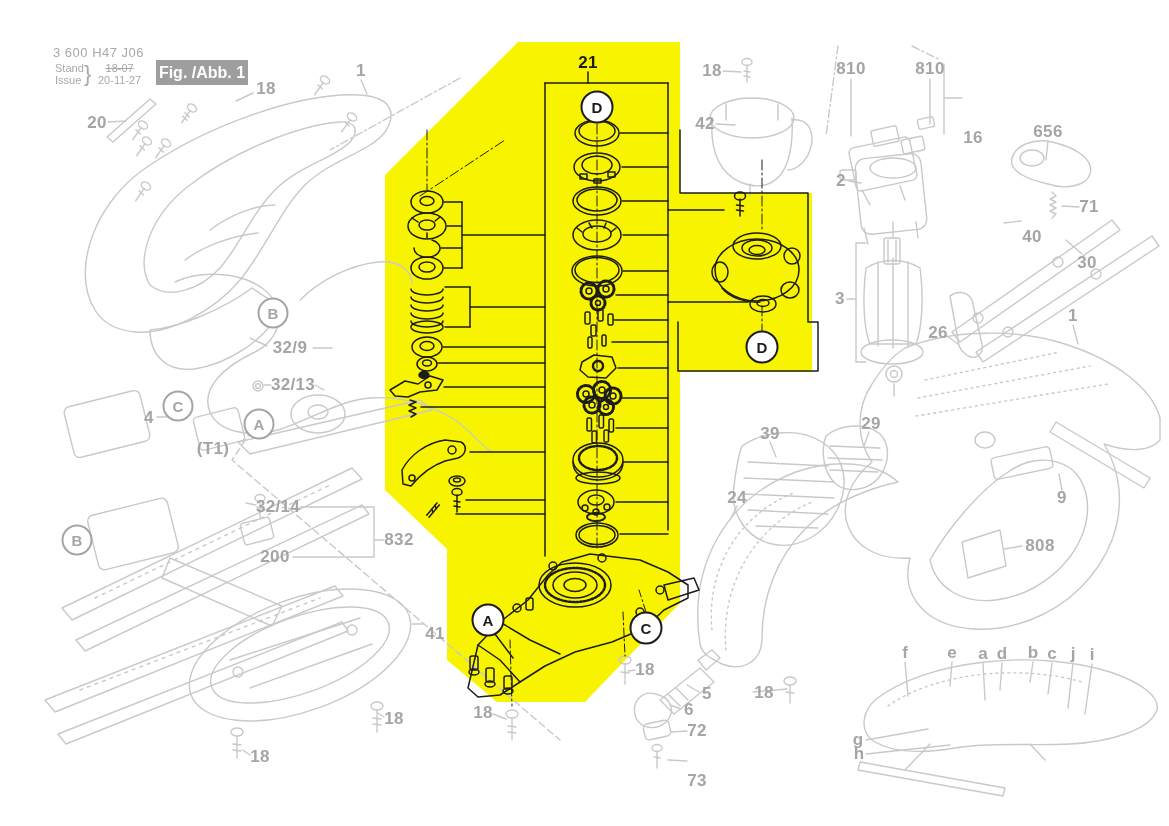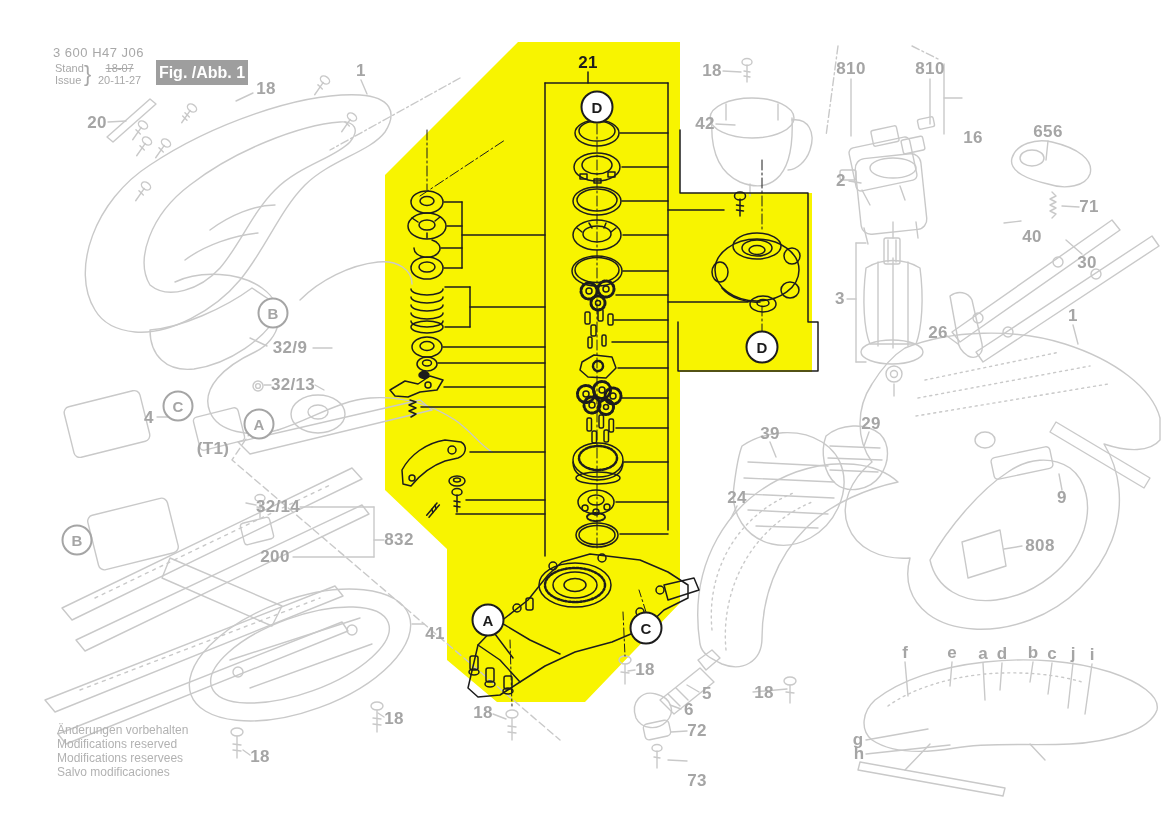--- a/index.html
+++ b/index.html
@@ -627,20 +627,14 @@
   <div class="seq" style="left: 952px; top: 653px;">e</div>
   <div class="seq" style="left: 983px; top: 654px;">a</div>
   <div class="seq" style="left: 1002px; top: 654px;">d</div>
   <div class="seq" style="left: 1033px; top: 653px;">b</div>
   <div class="seq" style="left: 1052px; top: 654px;">c</div>
   <div class="seq" style="left: 1073px; top: 654px;">j</div>
   <div class="seq" style="left: 1092px; top: 655px;">i</div>
   <div class="seq" style="left: 858px; top: 740px;">g</div>
   <div class="seq" style="left: 859px; top: 754px;">h</div>
 
-  <div class="note" style="left:57px;top:723px;">
-    <div>Änderungen vorbehalten</div>
-    <div>Modifications reserved</div>
-    <div>Modifications reservees</div>
-    <div>Salvo modificaciones</div>
-  </div>
 
 </div>
 
 </body></html>

